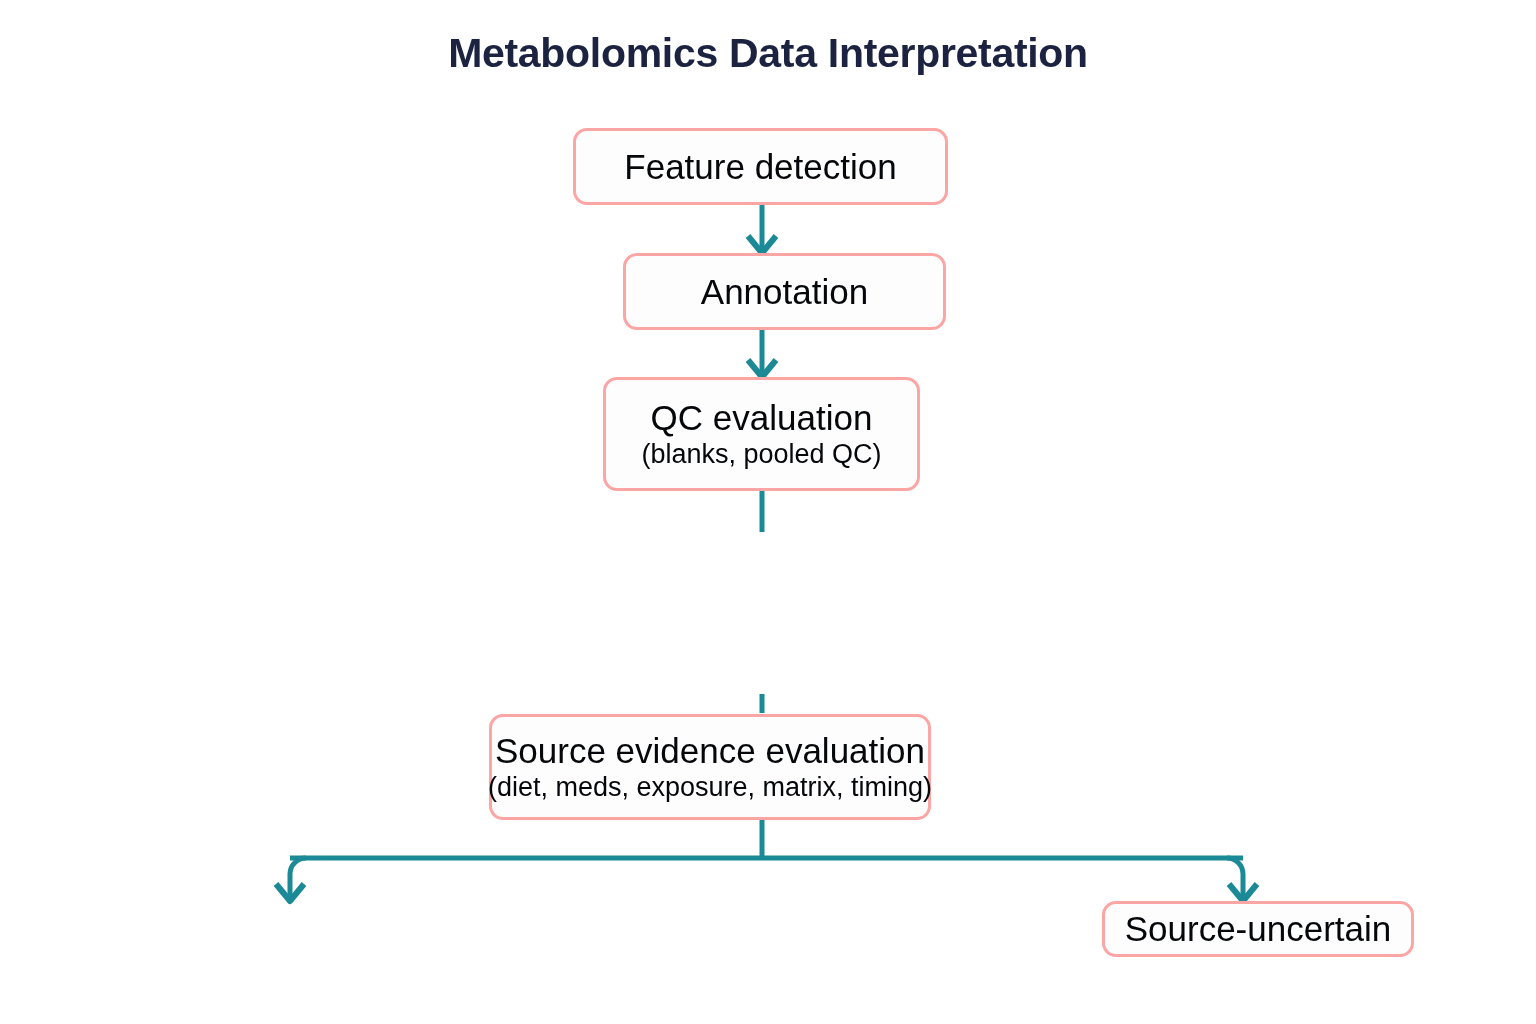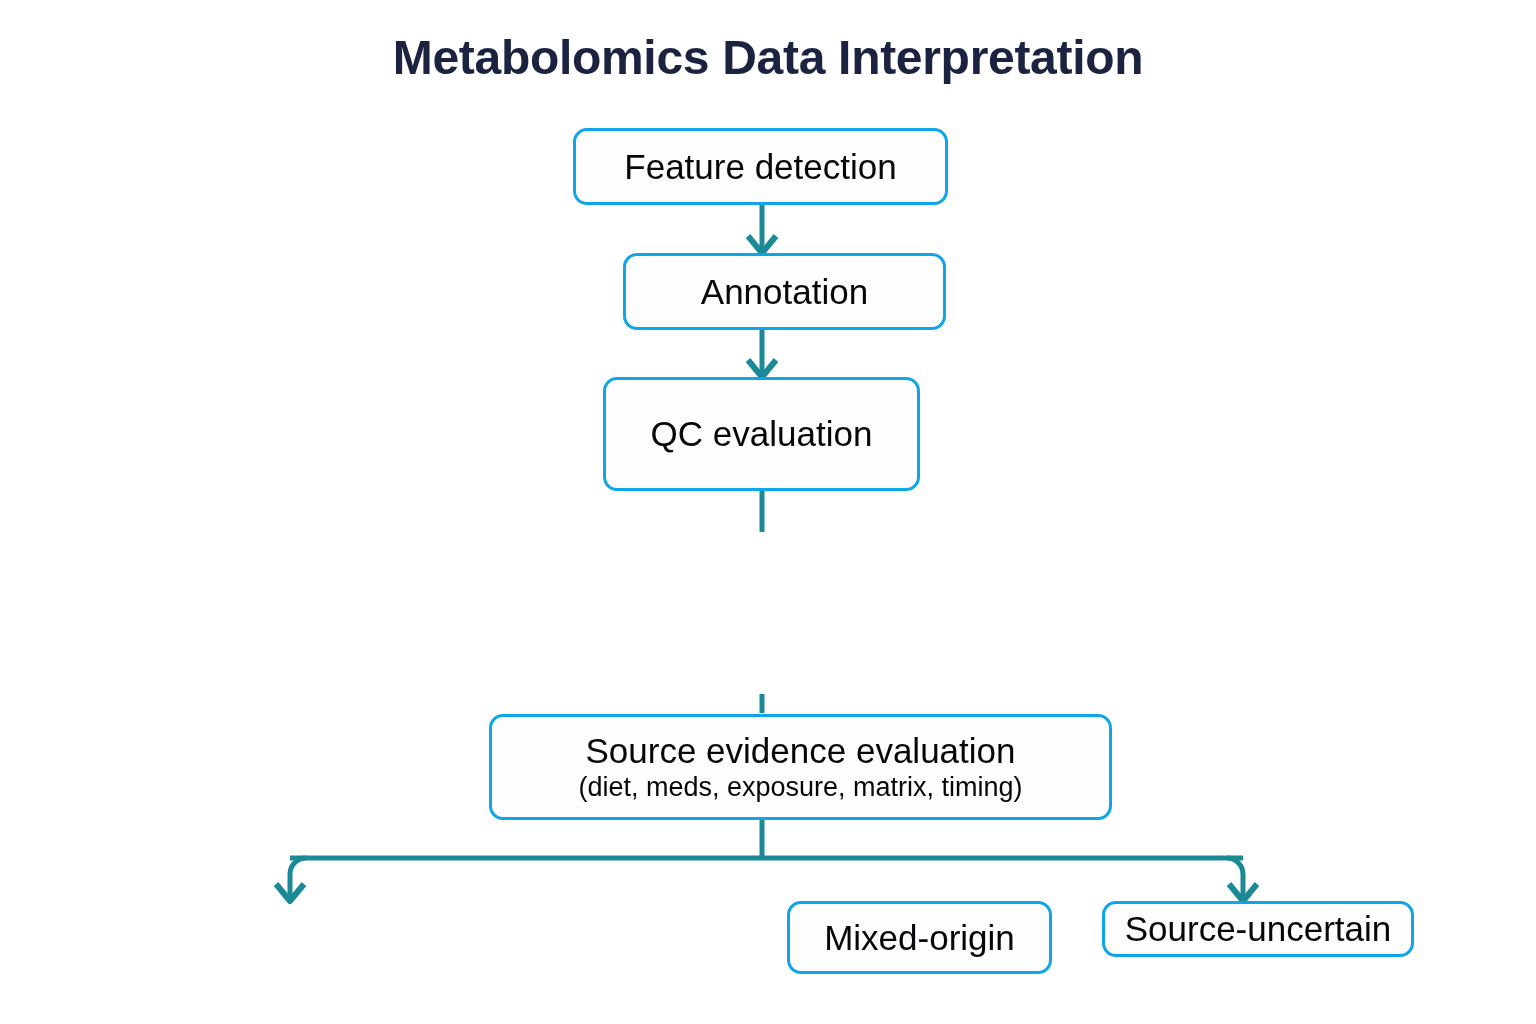--- a/index.html
+++ b/index.html
@@ -25,38 +25,38 @@
     width: 1536px;
     height: 1024px;
     pointer-events: none;
   }
   .title {
     position: absolute;
     left: 0;
     top: 30px;
     width: 1536px;
     text-align: center;
-    font-size: 48px;
+    font-size: 41px;
     font-weight: bold;
     color: #1c2340;
     letter-spacing: -0.3px;
   }
   .node {
     position: absolute;
     box-sizing: border-box;
     background: #fdfdfd;
     display: flex;
     flex-direction: column;
     align-items: center;
     justify-content: center;
     text-align: center;
     color: #05070a;
   }
   .node.proc {
-    border: 3px solid #0ea5e9;
+    border: 3px solid #fca5a5;
     border-radius: 14px;
     text-align: center;
   }
   .node .label {
     font-size: 35px;
     line-height: 1.08;
     white-space: nowrap;
   }
   .node .sub {
     font-size: 27px;
@@ -121,31 +121,29 @@
   <div class="node proc" style="left:573px; top:128px; width:375px; height:77px;">
     <div class="label">Feature detection</div>
   </div>
 
   <div class="node proc" style="left:623px; top:253px; width:323px; height:77px;">
     <div class="label">Annotation</div>
   </div>
 
   <div class="node proc" style="left:603px; top:377px; width:317px; height:114px;">
     <div class="label">QC evaluation</div>
+    <div class="sub">(blanks, pooled QC)</div>
   </div>
 
 
-  <div class="node proc" style="left:489px; top:714px; width:623px; height:106px;">
+  <div class="node proc" style="left:489px; top:714px; width:442px; height:106px;">
     <div class="label">Source evidence evaluation</div>
     <div class="sub">(diet, meds, exposure, matrix, timing)</div>
   </div>
 
 
 
-  <div class="node proc term" style="left:787px; top:901px; width:265px; height:73px;">
-    <div class="label">Mixed-origin</div>
-  </div>
 
   <div class="node proc term" style="left:1102px; top:901px; width:312px; height:56px;">
     <div class="label">Source-uncertain</div>
   </div>
 
 </div>
 
 </body></html>

